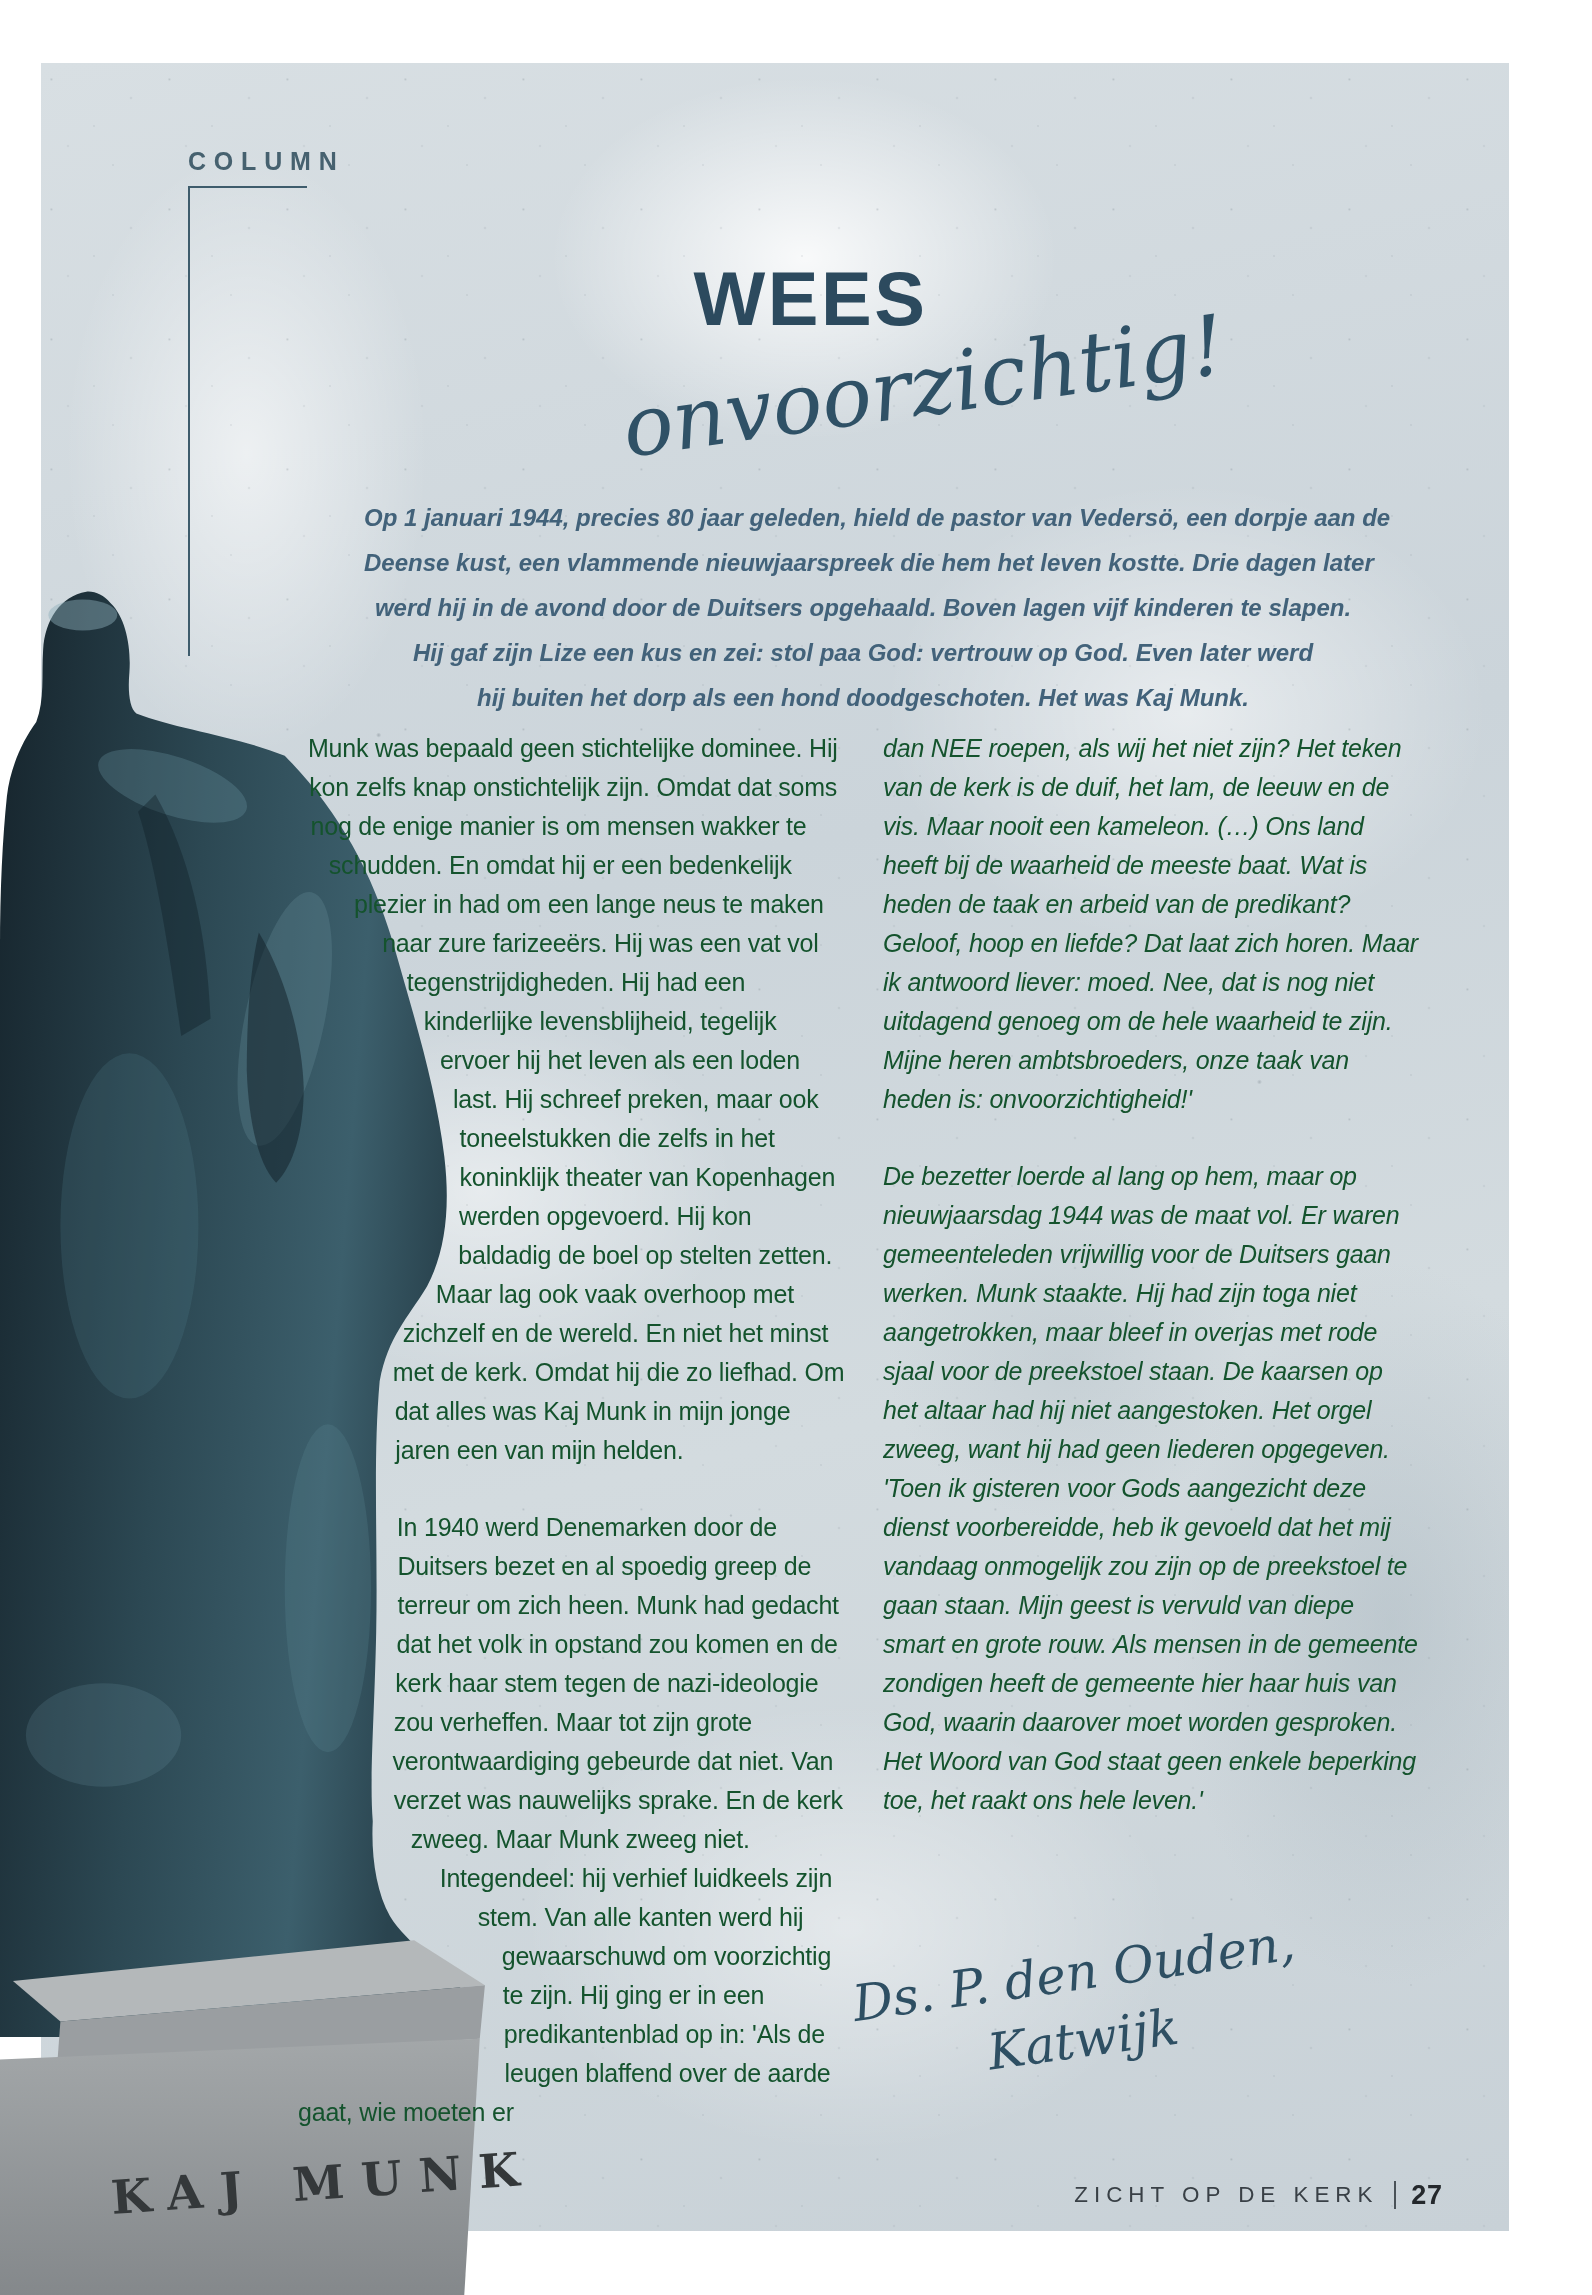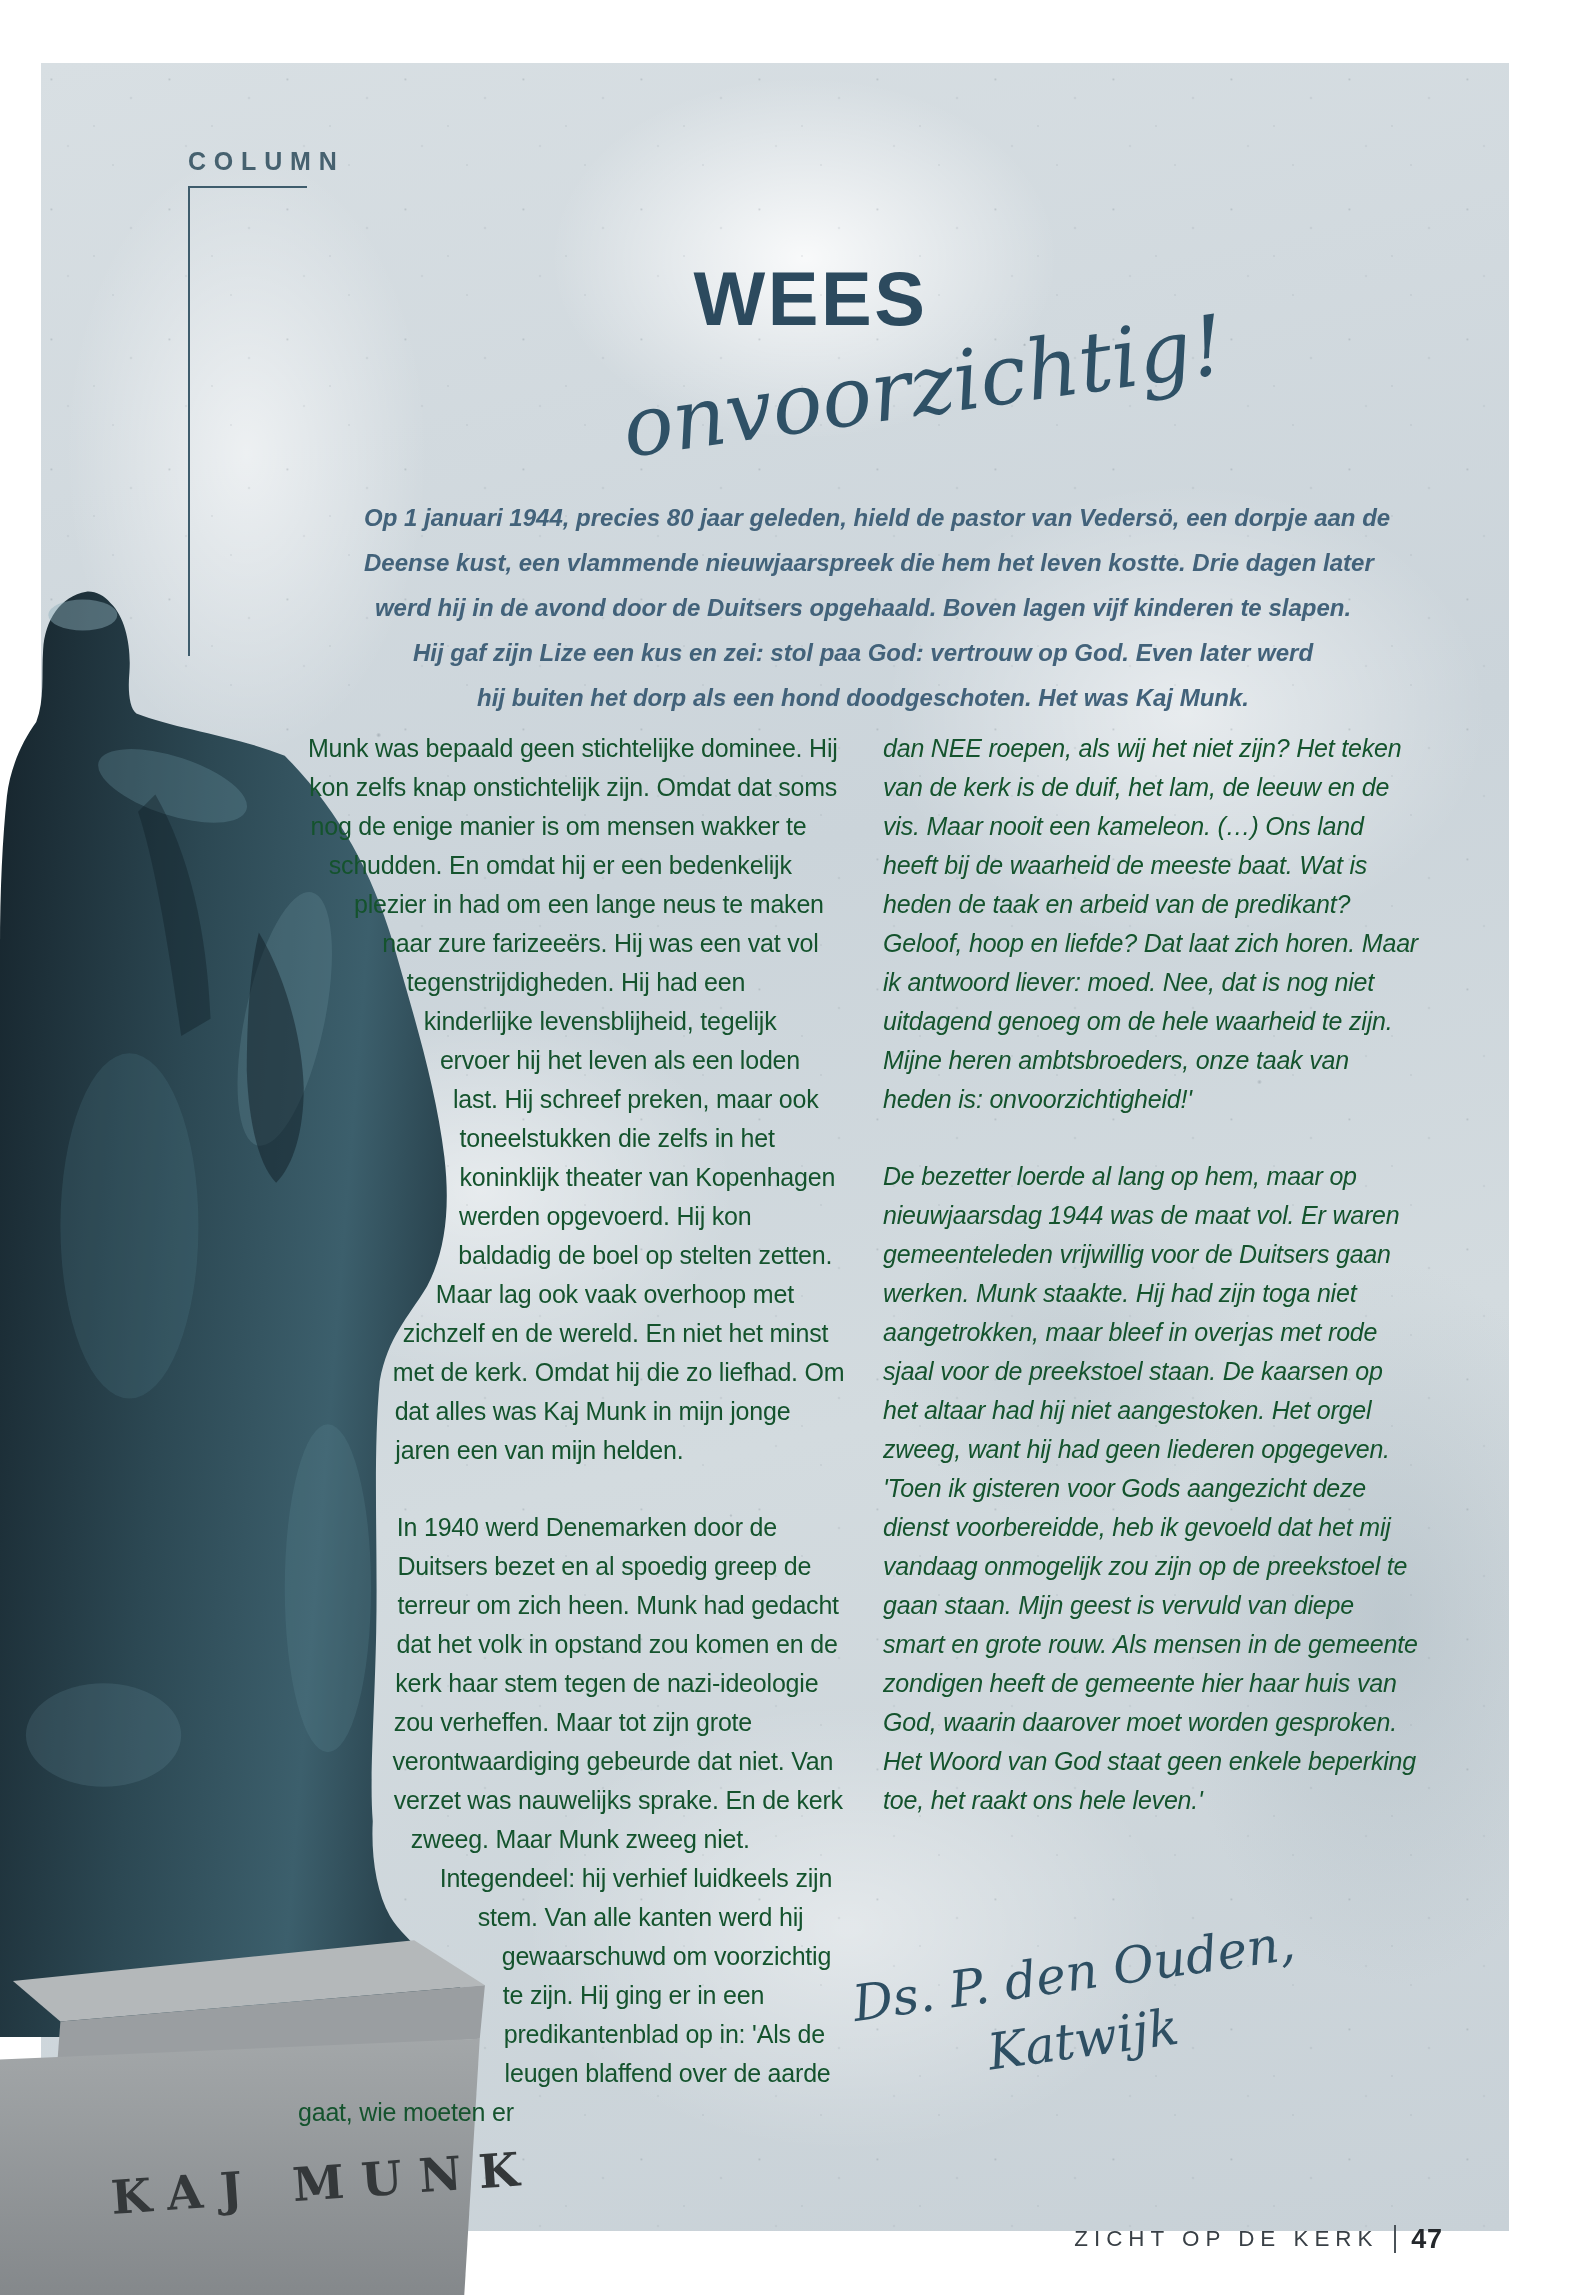--- a/index.html
+++ b/index.html
@@ -73,21 +73,21 @@
   }
   .signature{
     position:absolute;left:854px;top:1940px;width:449px;text-align:center;
     font-family:"DejaVu Serif",serif;font-style:italic;color:#2e4f63;
     transform:rotate(-8deg);transform-origin:50% 50%;
   }
   .signature .sig1{font-size:50px;line-height:67px;white-space:nowrap;}
   .signature .sig2{font-size:50px;line-height:67px;}
   .footer{
     position:absolute;left:949px;top:2176px;width:494px;height:38px;
-    display:flex;align-items:center;justify-content:flex-end;gap:15.5px;margin-top:44px;
+    display:flex;align-items:center;justify-content:flex-end;gap:15.5px;
   }
   .footer .mag{font-size:22.4px;letter-spacing:6px;color:#394046;}
   .footer .sep{width:1.7px;height:28px;background:#4a5258;}
   .footer .num{font-size:27px;font-weight:bold;color:#24282c;letter-spacing:0.9px;}
 </style>
 </head>
 <body>
 
 <div class="texture"></div>
 <div class="speckle"></div>
@@ -168,15 +168,15 @@
 </div>
 
 <div class="signature">
   <div class="sig1">Ds. P. den Ouden,</div>
   <div class="sig2">Katwijk</div>
 </div>
 
 <div class="footer">
   <span class="mag">ZICHT OP DE KERK</span>
   <span class="sep"></span>
-  <span class="num">47</span>
+  <span class="num">27</span>
 </div>
 
 
 </body></html>

